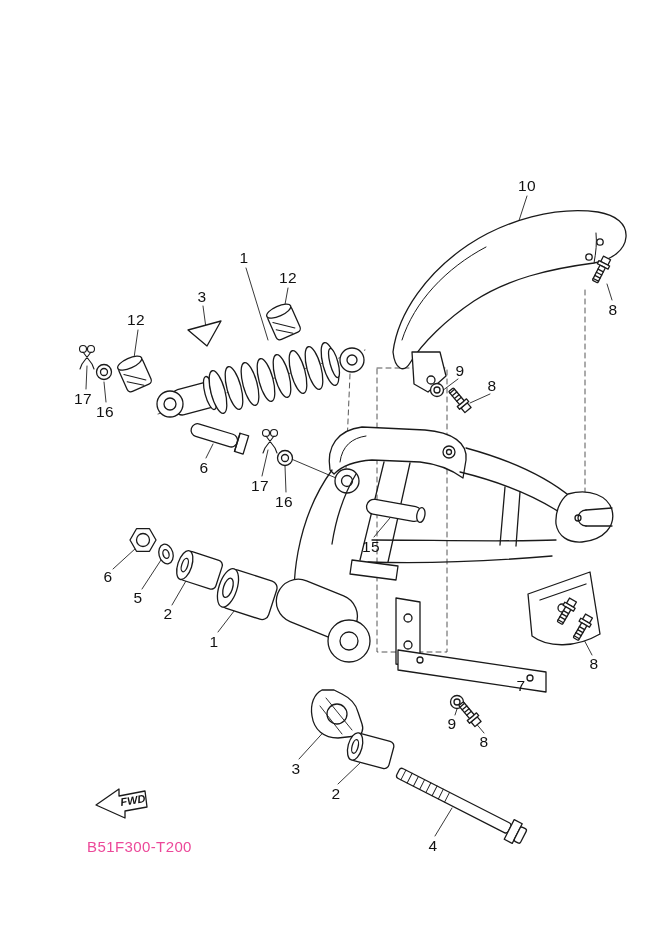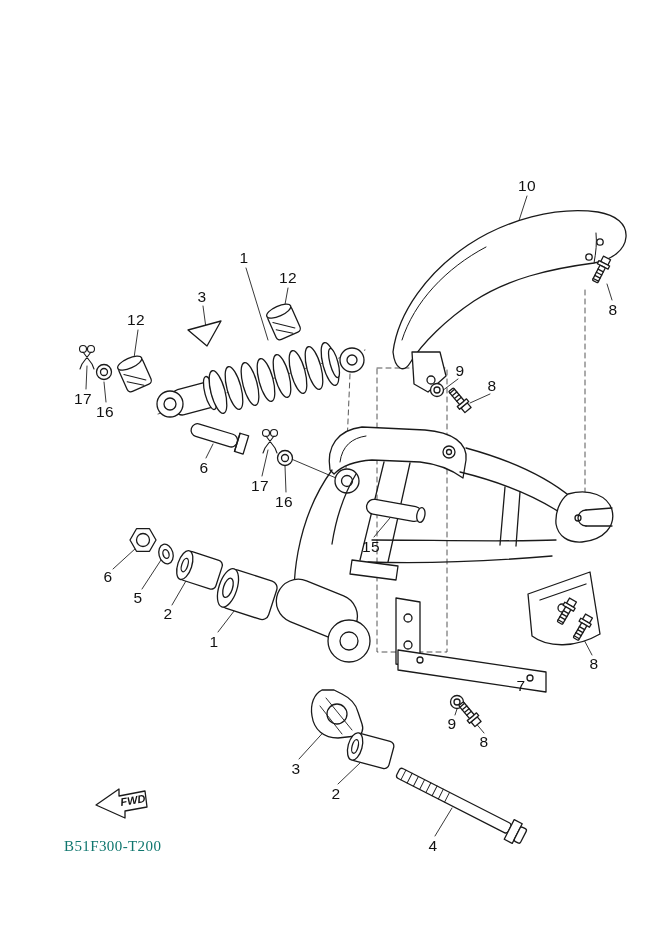--- a/index.html
+++ b/index.html
@@ -1,21 +1,21 @@
 <!DOCTYPE html>
 <html><head>
 <meta charset="utf-8">
 <style>
   html,body{margin:0;padding:0;background:#ffffff;}
   .canvas{position:relative;width:662px;height:936px;background:#fff;overflow:hidden;
           font-family:"Liberation Sans",sans-serif;}
   svg.art{position:absolute;left:0;top:0;width:662px;height:936px;}
   .lbl{position:absolute;transform:translate(-50%,-50%);font-size:15.5px;font-weight:500;
        color:#111;letter-spacing:.3px;user-select:none;}
-  .code{position:absolute;left:64px;top:838px;font-size:15px;color:#0f766e;letter-spacing:.4px;font-family:Liberation Serif, serif;}
+  .code{position:absolute;left:87px;top:838px;font-size:15px;color:#ec4899;letter-spacing:.4px;}
 </style>
 </head>
 <body>
 
 <div class="canvas">
 
 <svg class="art" viewBox="0 0 662 936" xmlns="http://www.w3.org/2000/svg">
   <defs>
     <g id="bolt-sm" fill="#fff">
       <rect x="-4" y="0" width="8" height="6"></rect>

